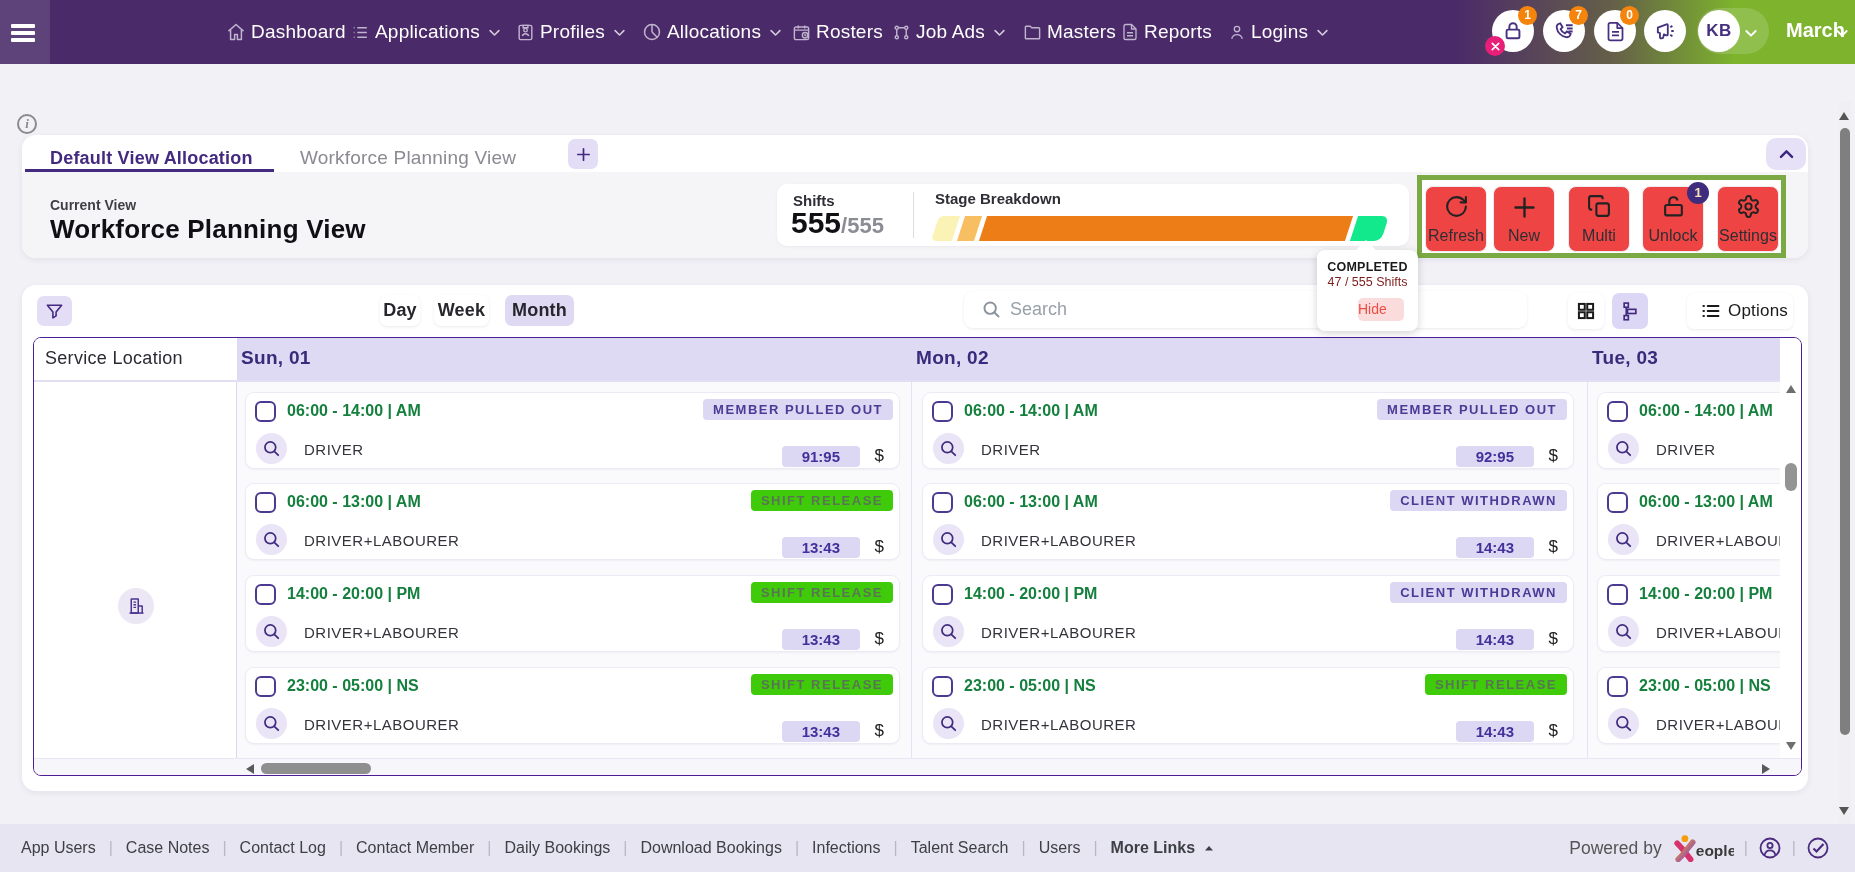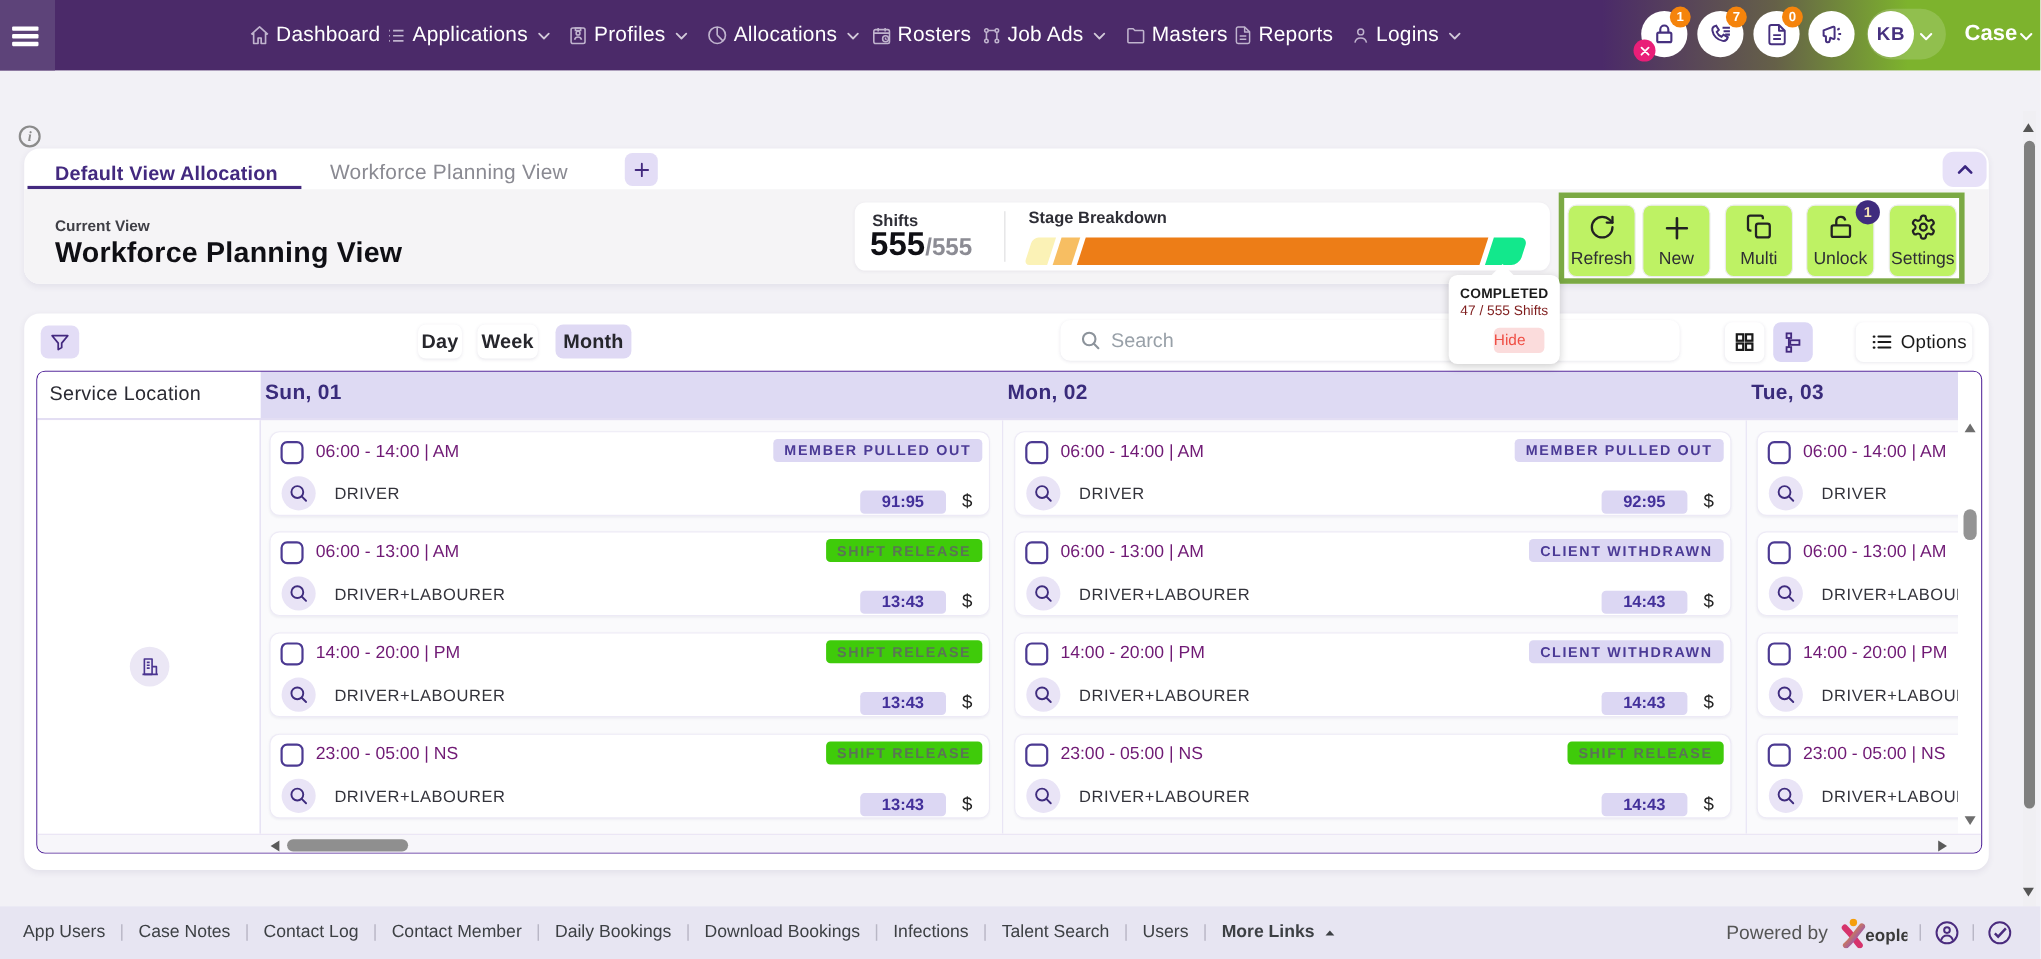--- a/index.html
+++ b/index.html
@@ -20,29 +20,29 @@
 
 #tabcard{position:absolute;left:22px;top:135px;width:1786px;height:123px;background:#fff;border-radius:14px;box-shadow:0 2px 6px rgba(60,50,100,.08)}
 #graysec{position:absolute;left:0;top:37px;width:1786px;height:86px;background:#F5F4F6;border-radius:0 0 14px 14px}
 #calcard{position:absolute;left:22px;top:285px;width:1786px;height:506px;background:#fff;border-radius:14px;box-shadow:0 2px 6px rgba(60,50,100,.08)}
 .lavbtn{background:#E3DDF6;border-radius:7px}
 .whbtn{background:#fff;border-radius:7px;box-shadow:0 1px 3px rgba(60,50,100,.1)}
 
 #tbl{position:absolute;left:11px;top:52px;width:1769px;height:439px;border:1px solid #4c1d95;border-radius:8px;overflow:hidden;background:#FAFAFC}
 .card{position:absolute;background:#fff;border:1px solid #EDEAF6;border-radius:9px;box-shadow:0 1px 2px rgba(40,30,90,.05)}
 .cb{position:absolute;left:9px;top:8px;width:21px;height:21px;border:2px solid #4C3A92;border-radius:6px;background:#fff}
-.time{position:absolute;left:41px;top:9px;font-size:16px;font-weight:normal;color:#701a75}
+.time{position:absolute;left:41px;top:9px;font-size:16px;font-weight:bold;color:#15803d}
 .chip{position:absolute;right:6px;top:6px;height:21px;line-height:21px;padding:0 10px;border-radius:4px;font-size:13px;font-weight:bold;letter-spacing:1.5px}
 .chip.lav{background:#DCD7F3;color:#4B3A96}
 .chip.grn{background:#3FCB0A;color:#5A7555}
 .mag{position:absolute;left:10px;top:40px;width:31px;height:31px;border-radius:50%;background:#E9E4F6;display:flex;align-items:center;justify-content:center}
 .role{position:absolute;left:58px;top:48px;font-size:15px;color:#33333B;letter-spacing:.5px}
 .rate{position:absolute;right:39px;top:53px;height:21px;line-height:21px;padding:0 20px;background:#DCD7F3;color:#43309A;border-radius:4px;font-weight:bold;font-size:15px}
 .dollar{position:absolute;right:15px;top:53px;font-size:17px;color:#222}
-.toolbtn{position:absolute;top:6px;width:62px;height:66px;background:#bef264;border:1px solid #ECECEE;border-radius:8px;display:flex;flex-direction:column;align-items:center;justify-content:space-between;padding:7px 0 6px}
+.toolbtn{position:absolute;top:6px;width:62px;height:66px;background:#ef4444;border:1px solid #ECECEE;border-radius:8px;display:flex;flex-direction:column;align-items:center;justify-content:space-between;padding:7px 0 6px}
 .toolbtn span{font-size:16px;color:#2E2E33}
 #tooltip{z-index:50}
 .vbtn{position:absolute;top:10px;height:31px;text-align:center;line-height:31px;font-size:18px;font-weight:bold;color:#26262C;letter-spacing:.2px}
 .dayhead{position:absolute;top:9px;font-size:19px;font-weight:bold;color:#392B7B;letter-spacing:.3px}
 .tri-u{width:0;height:0;border-left:5.5px solid transparent;border-right:5.5px solid transparent;border-bottom:8px solid #6E6E6E}
 .tri-d{width:0;height:0;border-left:5.5px solid transparent;border-right:5.5px solid transparent;border-top:8px solid #6E6E6E}
 .tri-l{width:0;height:0;border-top:5.5px solid transparent;border-bottom:5.5px solid transparent;border-right:8px solid #5a5a5a}
 .tri-r{width:0;height:0;border-top:5.5px solid transparent;border-bottom:5.5px solid transparent;border-left:8px solid #5a5a5a}
 
 #footer{position:absolute;left:0;top:824px;width:1855px;height:48px;background:#E7E5F2;display:flex;align-items:center;font-size:16px;color:#3D4044}
@@ -170,21 +170,21 @@
           <path d="M17 7.5l3.2-2M18 11.5h3.8M17 15.5l3.2 2" stroke-dasharray="2.6 2.2"></path>
         </svg>
       </div>
 <div style="position:absolute;left:1697px;top:8px;width:72px;height:46px;background:rgba(255,255,255,.16);border-radius:24px"></div>
 <div class="circbtn" style="left:1698px;top:10px">
         <span style="color:#46307F;font-weight:bold;font-size:17px;letter-spacing:.5px">KB</span>
       </div>
 <svg style="position:absolute;left:1743px;top:25px" width="16" height="16" viewBox="0 0 24 24" fill="none" stroke="#fff" stroke-width="2.8" stroke-linecap="round" stroke-linejoin="round">
         <path d="M5 9l7 7 7-7"></path>
       </svg>
-<div style="position:absolute;left:1786px;top:19px;color:#fff;font-size:20px;font-weight:bold">Case</div>
+<div style="position:absolute;left:1786px;top:19px;color:#fff;font-size:20px;font-weight:bold">March</div>
 <svg style="position:absolute;left:1834px;top:25px" width="16" height="16" viewBox="0 0 24 24" fill="none" stroke="#fff" stroke-width="2.8" stroke-linecap="round" stroke-linejoin="round">
         <path d="M5 9l7 7 7-7"></path>
       </svg>
 </div>
 <div style="position:absolute;left:17px;top:114px;width:20px;height:20px;border:2px solid #8B8B8B;border-radius:50%;color:#8B8B8B;font-size:13px;text-align:center;line-height:16px;font-family:'Liberation Serif',serif;font-style:italic;font-weight:bold">i</div>
 <div id="tabcard">
   <div style="position:absolute;left:28px;top:13px;font-size:18px;font-weight:bold;color:#43297F;letter-spacing:.2px">Default View Allocation</div>
   <div style="position:absolute;left:3px;top:34px;width:249px;height:3px;background:#43297F"></div>
   <div style="position:absolute;left:278px;top:12px;font-size:19px;color:#8A8A92;letter-spacing:.2px">Workforce Planning View</div>
   <div class="lavbtn" style="position:absolute;left:546px;top:4px;width:30px;height:30px;display:flex;align-items:center;justify-content:center">

